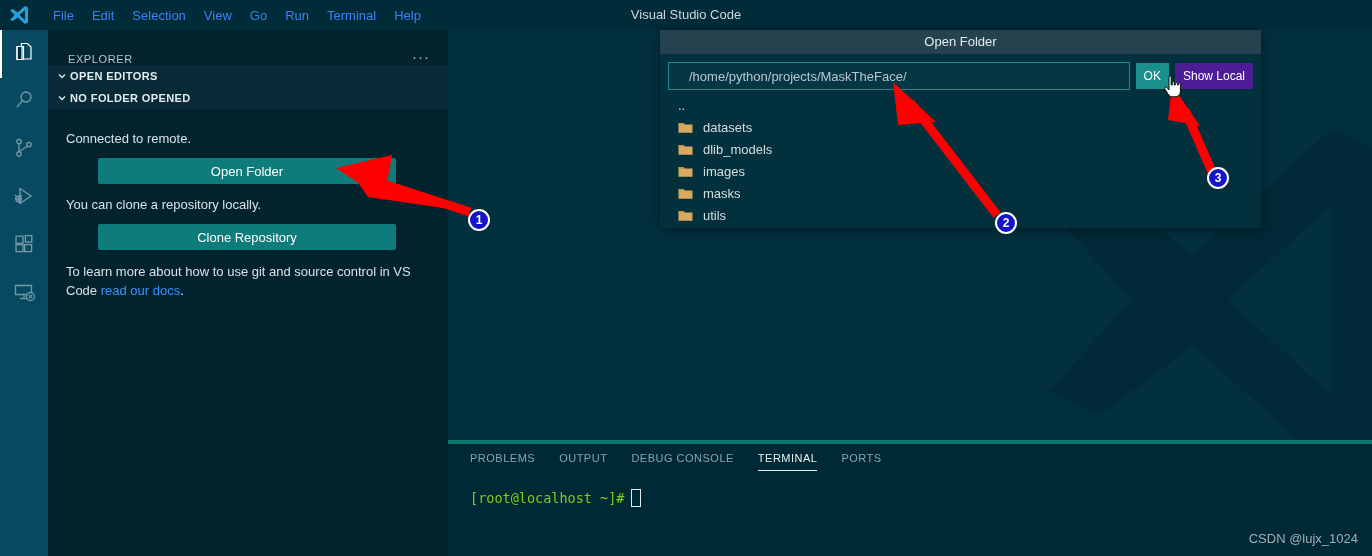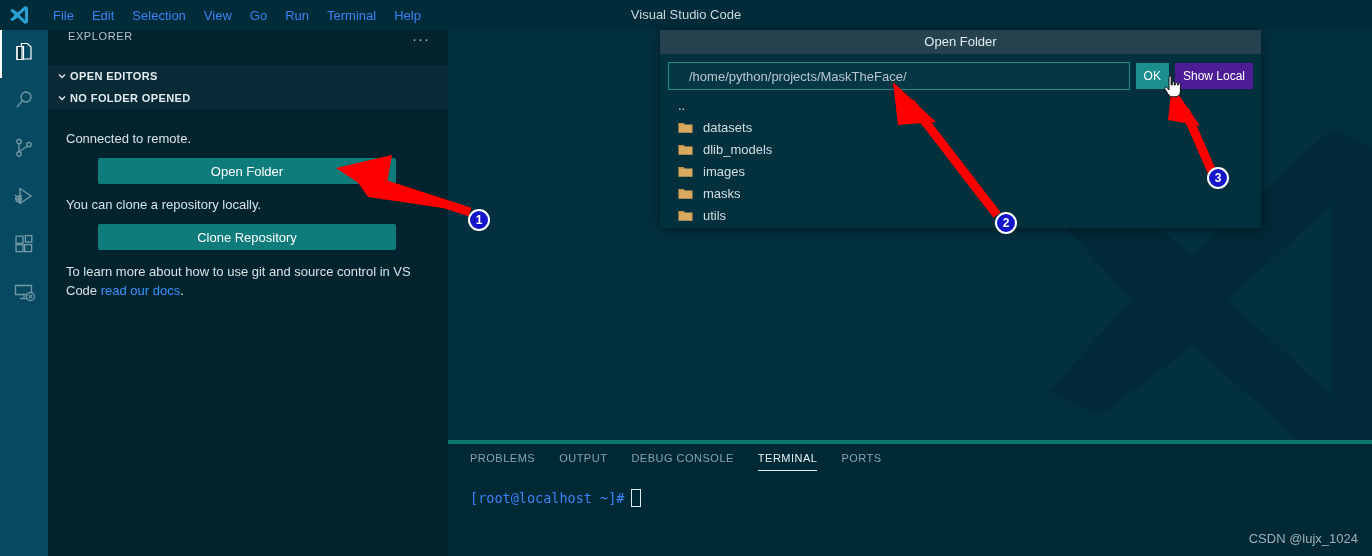--- a/index.html
+++ b/index.html
@@ -56,21 +56,21 @@
   .act-item svg { opacity: .62; }
   .act-item.active svg { opacity: 1; }
 
   
   .sidebar {
     position: absolute; left: 48px; top: 30px;
     width: 400px; height: 526px;
     background: #00232e;
   }
   .sidebar-title {
-    height: 35px; display: flex; align-items: flex-start;
+    height: 35px; display: flex; align-items: flex-end;
     justify-content: space-between;
     padding: 0 18px 0 20px;
     font-size: 11px; letter-spacing: .6px; color: #b6c3c8; gap: 44px;
   }
   .sidebar-dots { font-size: 15px; color: #b6c3c8; cursor: pointer; letter-spacing:1px;}
   .section-header {
     height: 22px; display: flex; align-items: center;
     padding-left: 6px; background: #072a36;
     font-size: 11px; font-weight: bold; letter-spacing: .4px;
     color: #e3ecef; cursor: pointer;
@@ -114,21 +114,21 @@
     padding-left: 22px;
   }
   .panel-tab {
     font-size: 11px; letter-spacing: .5px; color: #8da3ab;
     margin-right: 24px; padding-bottom: 6px;
     border-bottom: 1px solid transparent; cursor: pointer;
   }
   .panel-tab.active { color: #e7f0f3; border-bottom-color: #e7f0f3; }
   .terminal-line {
     font-family: "DejaVu Sans Mono", monospace;
-    font-size: 13.5px; color: #3b82f6;
+    font-size: 13.5px; color: #84cc16;
     padding: 10px 0 0 22px; display: flex; align-items: center;
   }
   .cursor-block {
     display: inline-block; width: 8px; height: 16px;
     border: 1px solid #e2eaed; margin-left: 7px;
   }
 
   
   .dialog {
     position: absolute; left: 660px; top: 30px;

